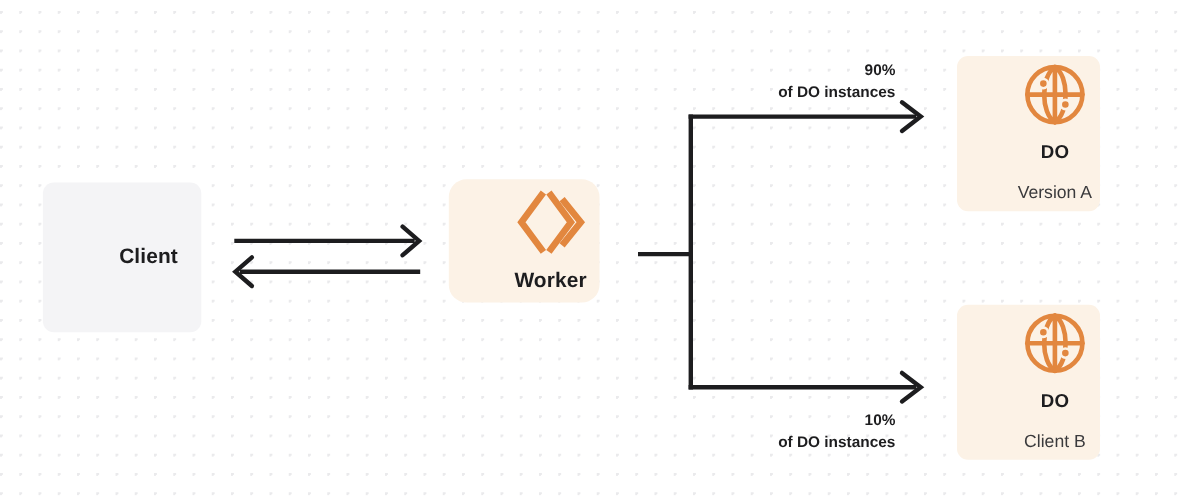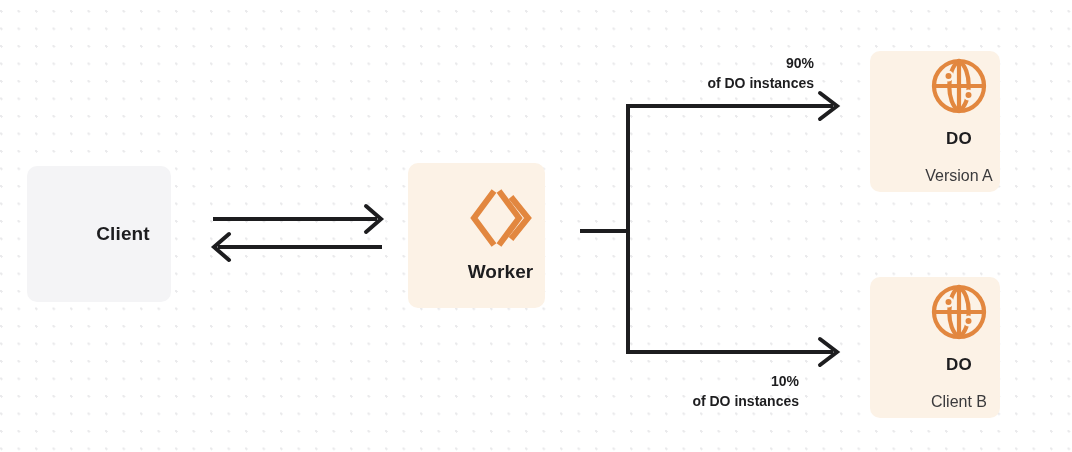--- a/index.html
+++ b/index.html
@@ -40,34 +40,35 @@
     position: absolute;
     display: flex;
     flex-direction: column;
     align-items: center;
     justify-content: center;
     border-radius: 10px;
     padding-left: 48px;
   }
 
   .node-client {
-    left: 27px;
+    left: 39px;
     top: 166px;
     width: 144px;
     height: 136px;
     background-color: #f4f4f6;
     align-items: center;
   }
 
   .node-worker {
     left: 408px;
     top: 163px;
     width: 137px;
-    height: 145px;
+    height: 112px;
     background-color: #fcf2e6;
+    border-radius: 16px;
   }
 
   .node-do-a {
     left: 870px;
     top: 51px;
     width: 130px;
     height: 141px;
     background-color: #fcf2e6;
   }
 
@@ -126,21 +127,21 @@
     white-space: nowrap;
   }
 
   .edge-label-top {
     left: 628px;
     top: 53px;
     width: 186px;
   }
 
   .edge-label-bottom {
-    left: 613px;
+    left: 628px;
     top: 371px;
     width: 186px;
   }
 
   .edge-label-line { display: block; }
 </style>
 </head>
 <body>
 
 <div id="diagram-canvas">

